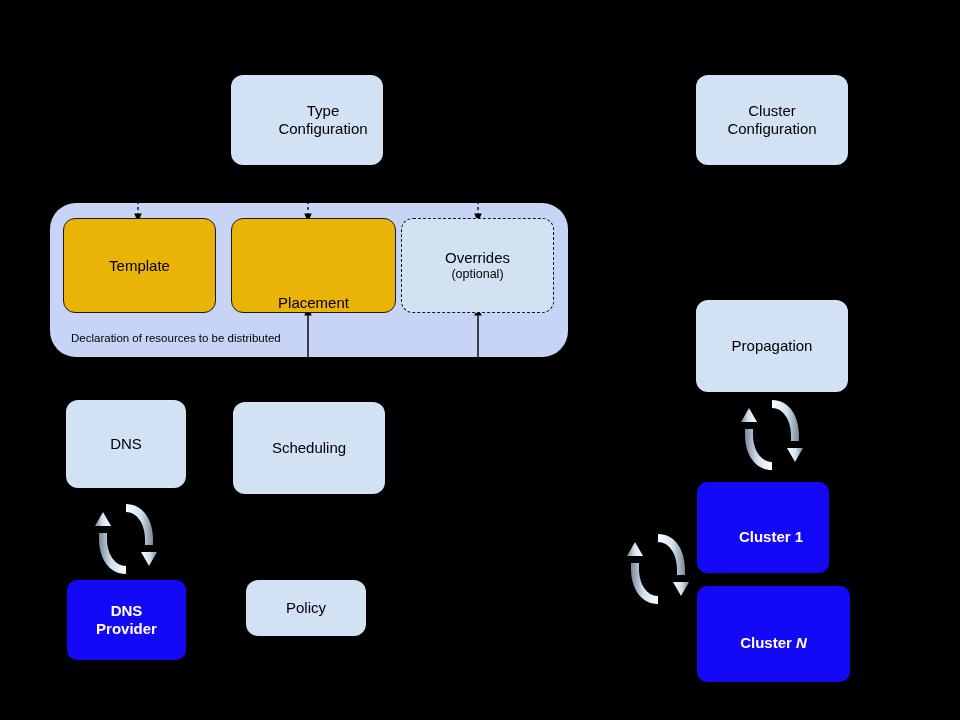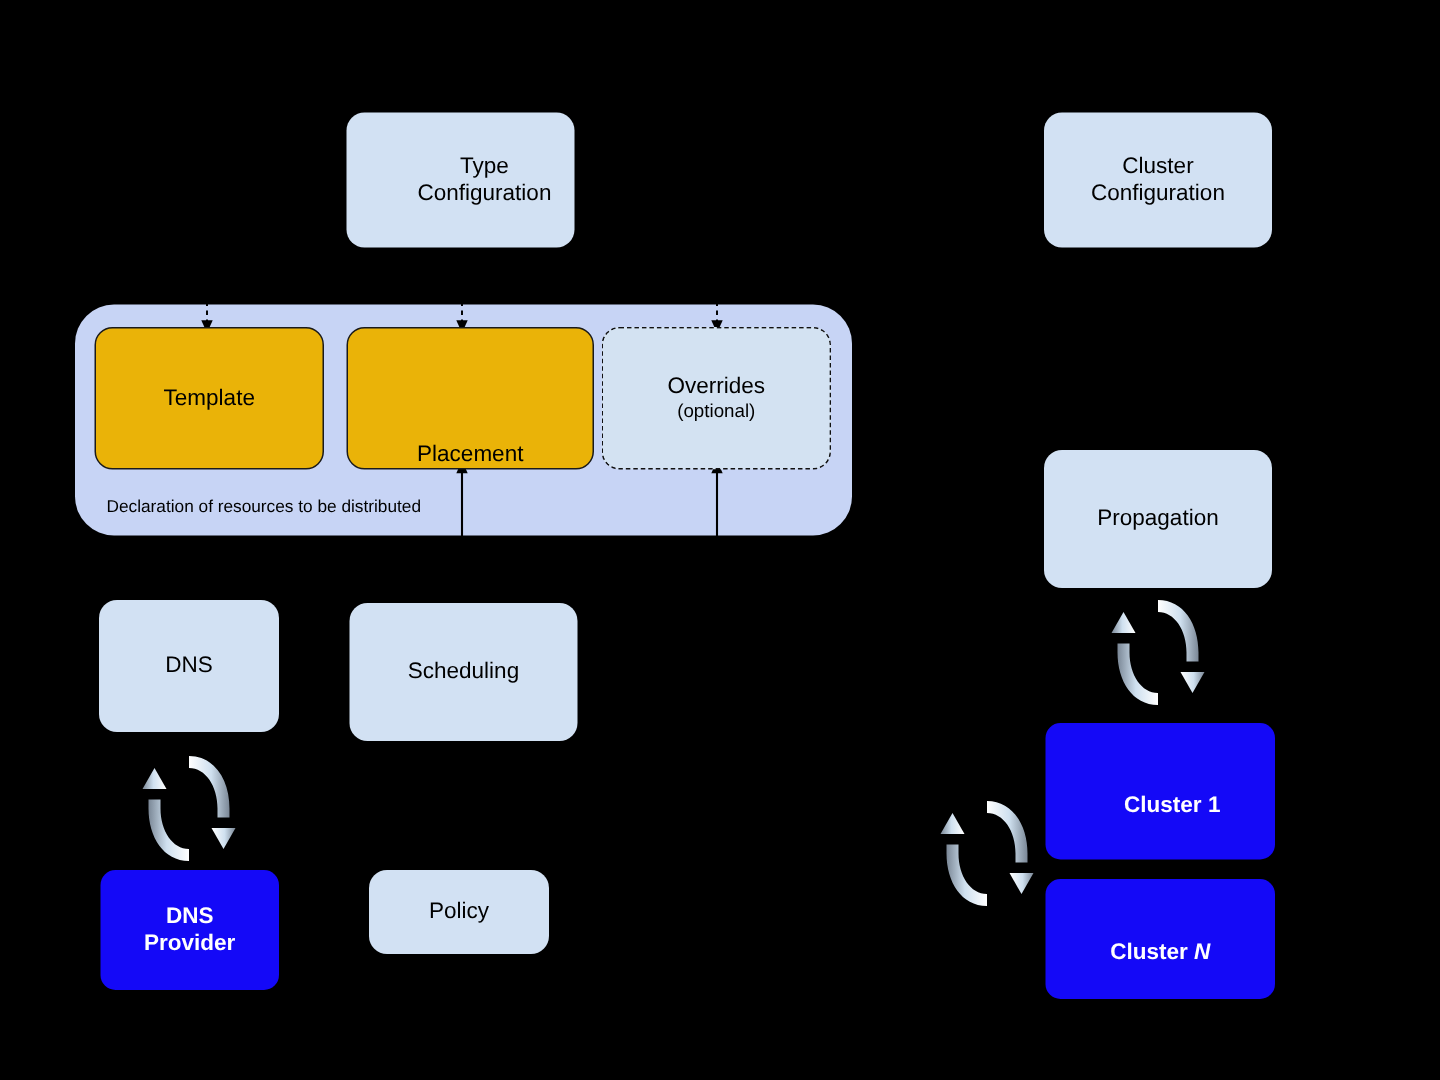--- a/index.html
+++ b/index.html
@@ -190,25 +190,25 @@
 
   <div class="sync" style="left:739px; top:396px;">
     <svg width="66" height="78" viewBox="0 0 66 78">
       <path d="M33 4 C50 4 60 20 60 39 L60 45 L52 45 L52 39 C52 24 44 12 33 12 Z" fill="url(#gA)"></path>
       <path d="M64 52 L48 52 L56 66 Z" fill="url(#gA)"></path>
       <path d="M33 74 C16 74 6 58 6 39 L6 33 L14 33 L14 39 C14 54 22 66 33 66 Z" fill="url(#gB)"></path>
       <path d="M2 26 L18 26 L10 12 Z" fill="url(#gB)"></path>
     </svg>
   </div>
 
-  <div class="node accent" style="left:697px; top:482px; width:153px; height:91px;padding-left:16px;">
+  <div class="node accent" style="left:697px; top:482px; width:132px; height:91px;padding-left:16px;">
     <span>
       <span>Cluster </span><span>1</span>
     </span>
   </div>
 
-  <div class="node accent" style="left:697px; top:586px; width:153px; height:80px;">
+  <div class="node accent" style="left:697px; top:586px; width:153px; height:96px;">
     <span>
       <span>Cluster </span><span class="ital">N</span>
     </span>
   </div>
 
 </div>
 
 </body></html>

